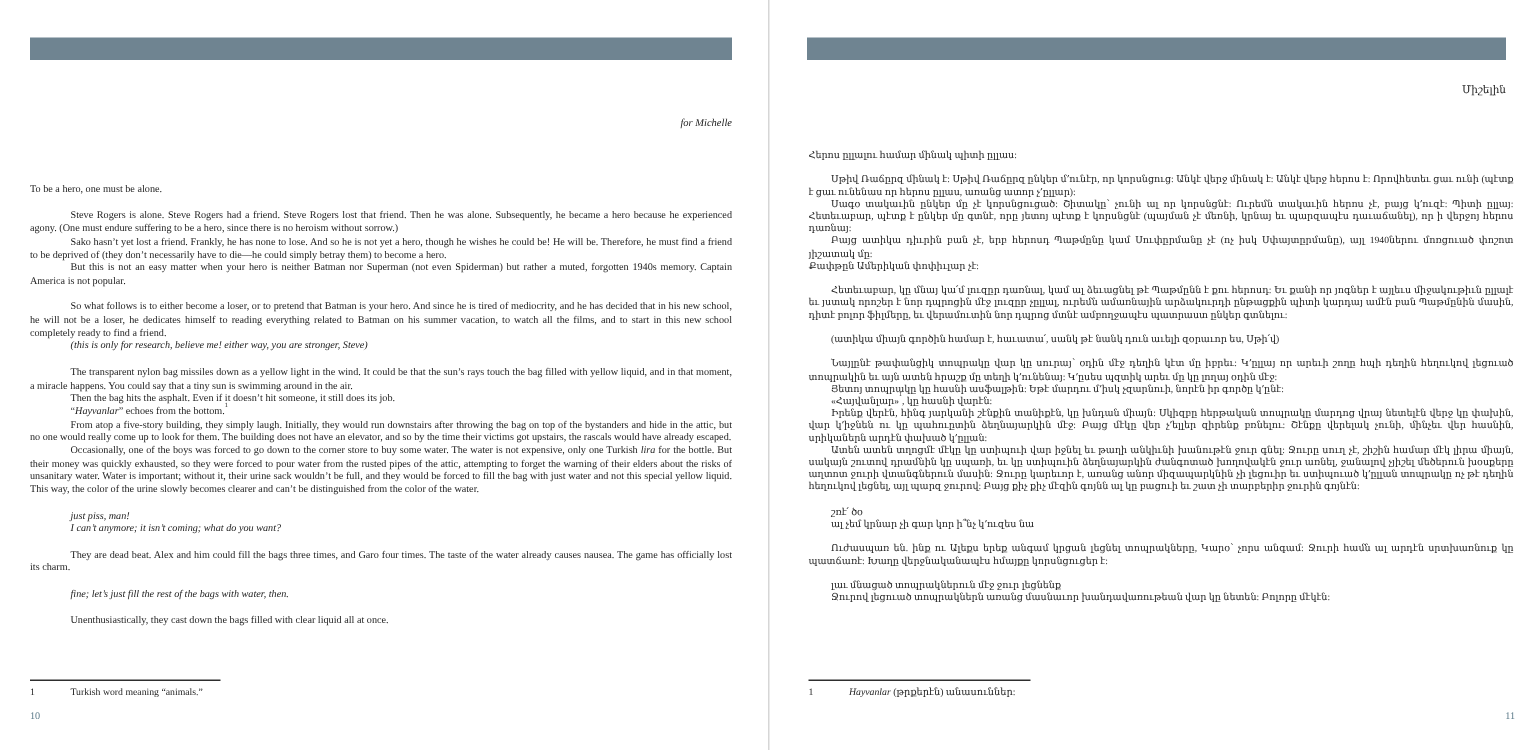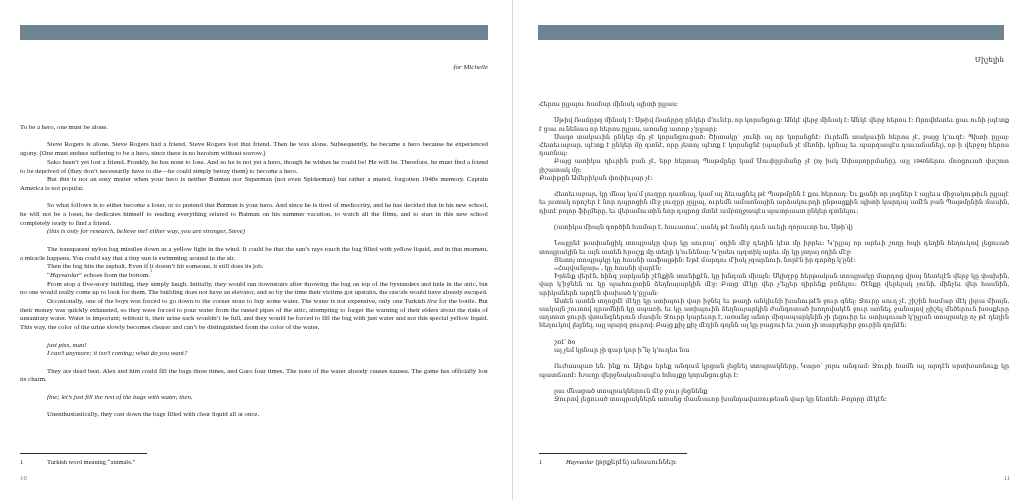--- a/index.html
+++ b/index.html
@@ -5,21 +5,21 @@
   html,body{margin:0;padding:0;background:#ffffff;}
   body{width:1024px;height:500px;overflow:hidden;
        font-family:"Liberation Serif","DejaVu Serif",serif;color:#1c1c1c;}
   .spread{position:relative;width:1024px;height:500px;display:flex;}
   .page{position:relative;width:512px;height:500px;background:#fff;box-sizing:border-box;overflow:hidden;}
   .page-right{border-left:1px solid #d6d6d6;}
   .header-bar{position:absolute;top:25px;height:15px;}
   .page-left .header-bar{left:20px;width:468px;}
   .page-right .header-bar{left:25px;width:466px;}
   .dedication{position:absolute;font-size:7px;line-height:8px;}
-  .page-left .dedication{top:63px;right:24px;font-style:italic;font-family:Liberation Serif, serif;}
+  .page-left .dedication{top:78px;right:24px;font-style:italic;font-family:Liberation Serif, serif;}
   .page-right .dedication{top:56px;right:20px;}
   .body-text{position:absolute;text-align:justify;overflow:hidden;}
   .page-left .body-text{top:123px;left:20px;width:468px;height:328px;
       font-size:6.8px;line-height:8.7px;}
   .page-right .body-text{top:100px;left:26px;width:470px;height:351px;
       font-size:6.4px;line-height:8.2px;}
   .body-text p{margin:0;}
   .page-left p.indent{text-indent:27px;}
   .page-right p.indent{text-indent:15px;}
   .page-left p.gap{margin-top:8.7px;}

